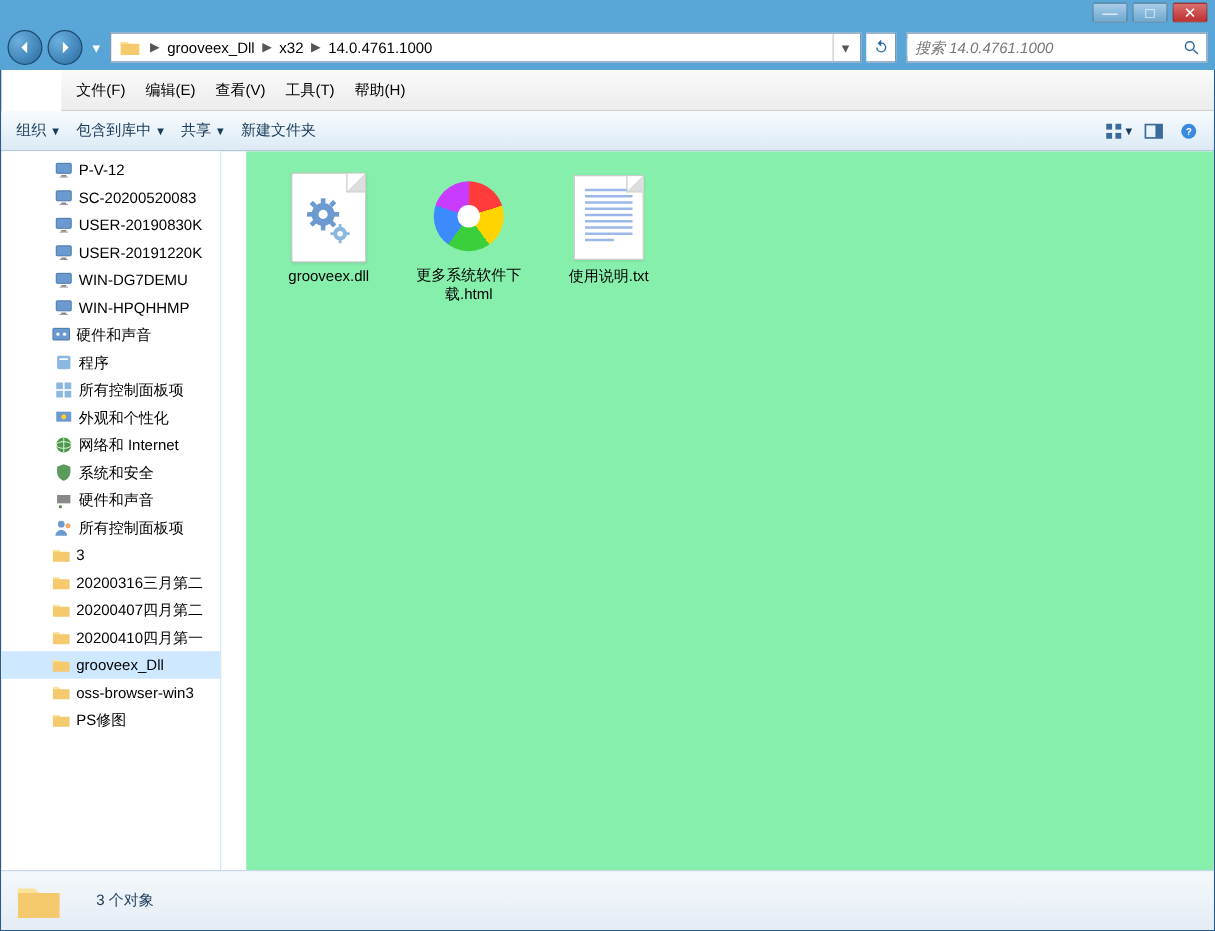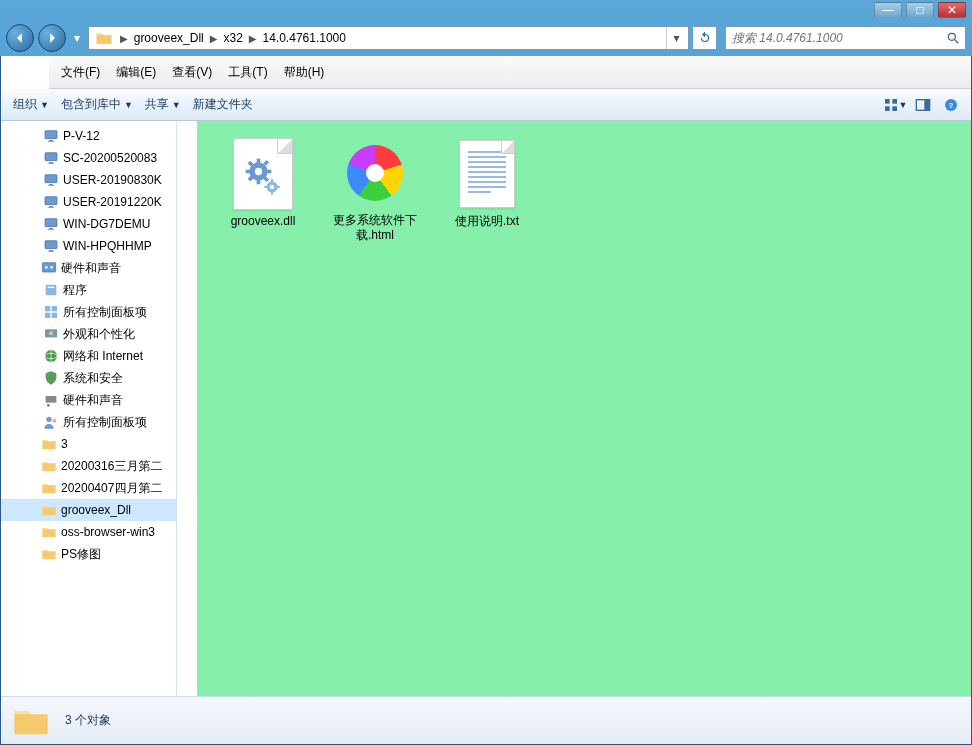--- a/index.html
+++ b/index.html
@@ -49,21 +49,21 @@
 .treeitem .indent1 { width: 20px; }
 .treeitem .indent2 { width: 34px; }
 .treeitem .icon { width: 16px; height: 16px; margin-right: 4px; flex-shrink: 0; }
 .treeitem .expander { width: 12px; height: 12px; margin-right: 0px; display: flex; align-items: center; justify-content: center; color: #666; font-size: 10px; }
 
 .main { flex: 1; background: #86efac; padding: 12px; display: flex; flex-wrap: wrap; align-content: flex-start; gap: 4px; }
 .fileitem { width: 108px; height: 116px; display: flex; flex-direction: column; align-items: center; padding: 4px; cursor: pointer; border: 1px solid transparent; border-radius: 2px; }
 .fileitem .bigicon { width: 72px; height: 72px; display: flex; align-items: center; justify-content: center; margin-bottom: 4px; }
 .fileitem .label { text-align: center; word-break: break-word; line-height: 1.3; color: #000; }
 
-.statusbar { height: 48px; background: linear-gradient(to bottom, #f4f8fc, #e4ecf4); border-top: 1px solid #c8d8e8; display: flex; align-items: center; padding: 4px 10px; gap: 14px; }
+.statusbar { height: 48px; background: linear-gradient(to bottom, #f4f8fc, #e4ecf4); border-top: 1px solid #c8d8e8; display: flex; align-items: center; padding: 4px 10px; gap: 26px; }
 .statusbar .bigfolder { width: 40px; height: 40px; }
 .statusbar .stattext { color: #1a3a5a; }
 
 
 .dllpage { width: 60px; height: 72px; background: #fff; border: 1px solid #ccc; border-radius: 2px 2px 2px 2px; position: relative; box-shadow: 0 1px 2px rgba(0,0,0,0.1); }
 .dllpage::before { content:""; position:absolute; top:0; right:0; width:14px; height:14px; background: linear-gradient(135deg, #fff 50%, #ddd 50%); border-left:1px solid #ccc; border-bottom:1px solid #ccc; }
 .gears { position: absolute; top: 16px; left: 8px; }
 
 .htmlicon { width: 56px; height: 56px; border-radius: 50%; background: conic-gradient(#ff3b3b 0 72deg, #ffd400 72deg 144deg, #3bcf3b 144deg 216deg, #3b8bff 216deg 288deg, #c93bff 288deg 360deg); position: relative; }
 .htmlicon::after { content:""; position:absolute; top:50%; left:50%; width:18px; height:18px; background:#fff; border-radius:50%; transform:translate(-50%,-50%); }
@@ -322,20 +322,29 @@
           <span>20200316三月第二</span>
         </div>
         <div class="treeitem">
           <span class="indent1"></span>
           <span class="expander"></span>
           <svg class="icon" viewBox="0 0 24 24">
             <path fill="#f5c96e" d="M2 6h7l2 2h11v12H2z"></path>
             <path fill="#fce29a" d="M2 6h7l2 2H2z"></path>
           </svg>
           <span>20200407四月第二</span>
+        </div>
+        <div class="treeitem">
+          <span class="indent1"></span>
+          <span class="expander"></span>
+          <svg class="icon" viewBox="0 0 24 24">
+            <path fill="#f5c96e" d="M2 6h7l2 2h11v12H2z"></path>
+            <path fill="#fce29a" d="M2 6h7l2 2H2z"></path>
+          </svg>
+          <span>20200410四月第一</span>
         </div>
         <div class="treeitem selected">
           <span class="indent1"></span>
           <span class="expander"></span>
           <svg class="icon" viewBox="0 0 24 24">
             <path fill="#f5c96e" d="M2 6h7l2 2h11v12H2z"></path>
             <path fill="#fce29a" d="M2 6h7l2 2H2z"></path>
           </svg>
           <span>grooveex_Dll</span>
         </div>

